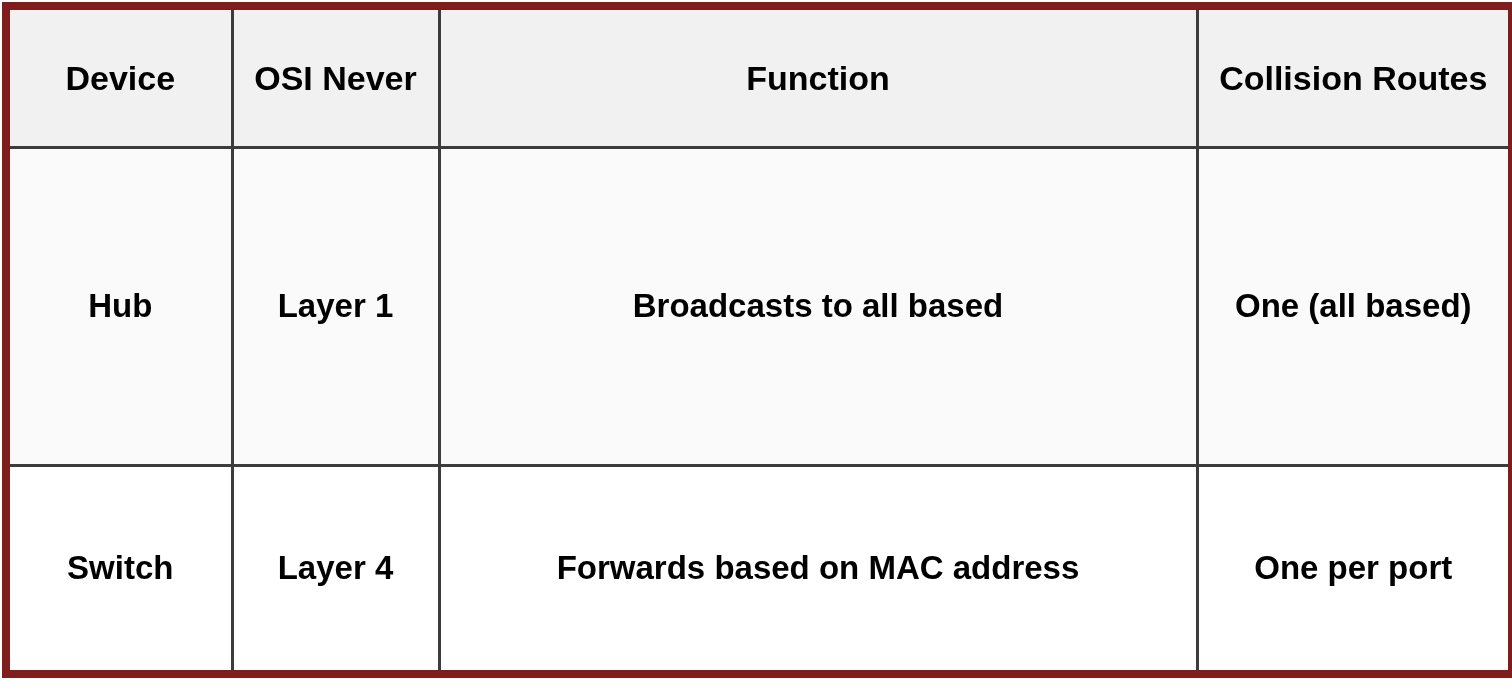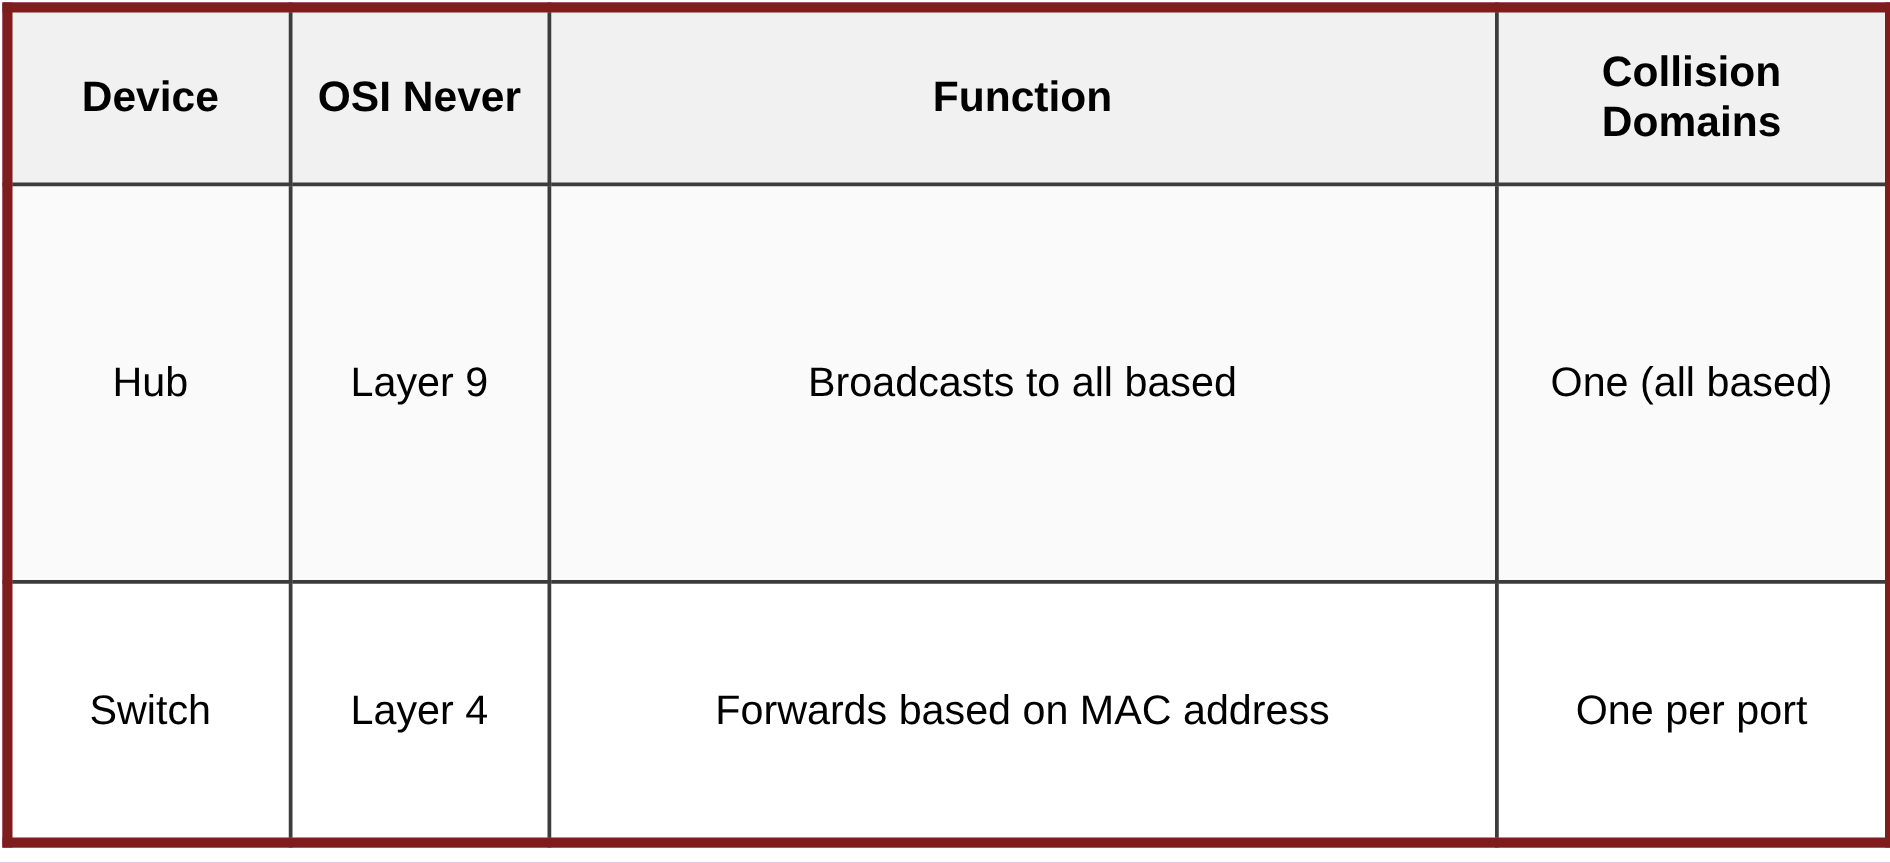--- a/index.html
+++ b/index.html
@@ -57,21 +57,21 @@
   }
 
   tbody tr.row-shade td {
     background: #fafafa;
   }
   tbody tr.row-plain td {
     background: #ffffff;
   }
 
   tbody td {
-    font-weight: normal;
+    font-weight: bold;
     font-size: 33px;
   }
 
   
   thead tr { height: 141px; }
   tbody tr.r-hub    { height: 134px; }
   tbody tr.r-switch { height: 88px; }
   tbody tr.r-router { height: 135px; }
   tbody tr.r-use    { height: 178px; }
 </style>
@@ -84,27 +84,27 @@
       <col class="c-device">
       <col class="c-osi">
       <col class="c-function">
       <col class="c-collision">
     </colgroup>
     <thead>
       <tr>
         <th>Device</th>
         <th>OSI Never</th>
         <th>Function</th>
-        <th>Collision Domains</th>
+        <th>Collision Routes</th>
       </tr>
     </thead>
     <tbody>
       <tr class="row-shade r-hub">
         <td>Hub</td>
-        <td>Layer 9</td>
+        <td>Layer 1</td>
         <td>Broadcasts to all based</td>
         <td>One (all based)</td>
       </tr>
       <tr class="row-plain r-switch">
         <td>Switch</td>
         <td>Layer 4</td>
         <td>Forwards based on MAC address</td>
         <td>One per port</td>
       </tr>
     </tbody>

